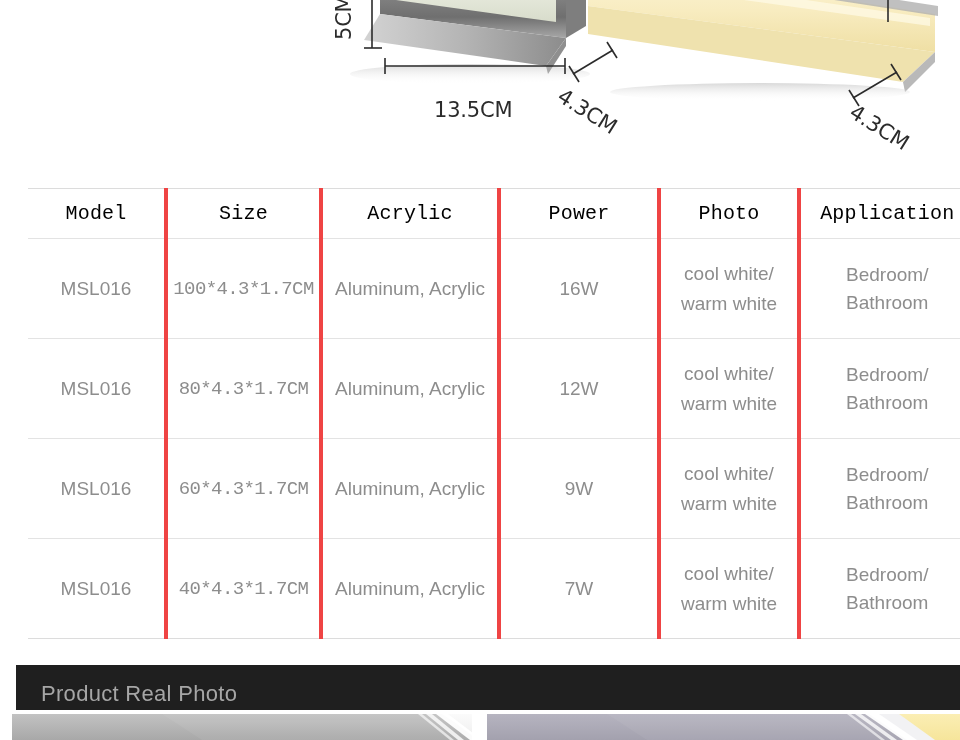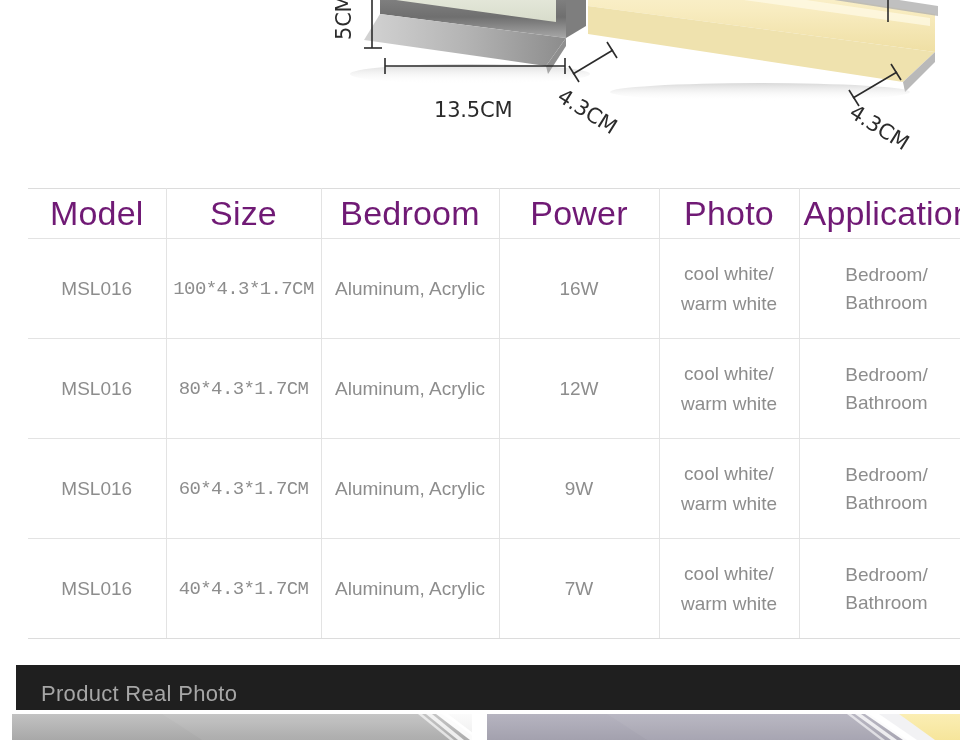--- a/index.html
+++ b/index.html
@@ -74,36 +74,36 @@
     width: 960px;
     height: 450px;
   }
   .spec-table {
     border-collapse: collapse;
     table-layout: fixed;
     width: 946px;
   }
   .spec-table th,
   .spec-table td {
-    border-left: 1px solid #ef4444;
+    border-left: 4px solid #ef4444;
     border-right: 1px solid #e3e3e3;
     text-align: center;
     vertical-align: middle;
     color: #8d8d8d;
     font-weight: normal;
     padding: 0 4px;
     box-sizing: border-box;
   }
   .spec-table thead th {
     border-top: 1px solid #dcdcdc;
     border-bottom: 1px solid #e3e3e3;
     height: 50px;
-    font-size: 34px;
-    color: #701a75;
-    font-family: Liberation Sans, sans-serif;
+    font-size: 20px;
+    color: #000000;
+    font-family: Liberation Mono, monospace;
     letter-spacing: 0.2px;
   }
   .spec-table thead th:first-child {
     border-left: none;
   }
   .spec-table tbody td {
     height: 100px;
     border-bottom: 1px solid #e3e3e3;
     font-size: 19px;
   }
@@ -255,21 +255,21 @@
         <col class="col-size">
         <col class="col-mat">
       <col class="col-power">
         <col class="col-color">
         <col class="col-app">
     </colgroup>
     <thead>
       <tr>
         <th>Model</th>
         <th>Size</th>
-        <th>Bedroom</th>
+        <th>Acrylic</th>
         <th>Power</th>
         <th>Photo</th>
         <th>Application</th>
       </tr>
     </thead>
     <tbody>
       <tr>
         <td class="cell-model">MSL016</td>
         <td class="cell-size">100*4.3*1.7CM</td>
         <td class="cell-material">Aluminum, Acrylic</td>

